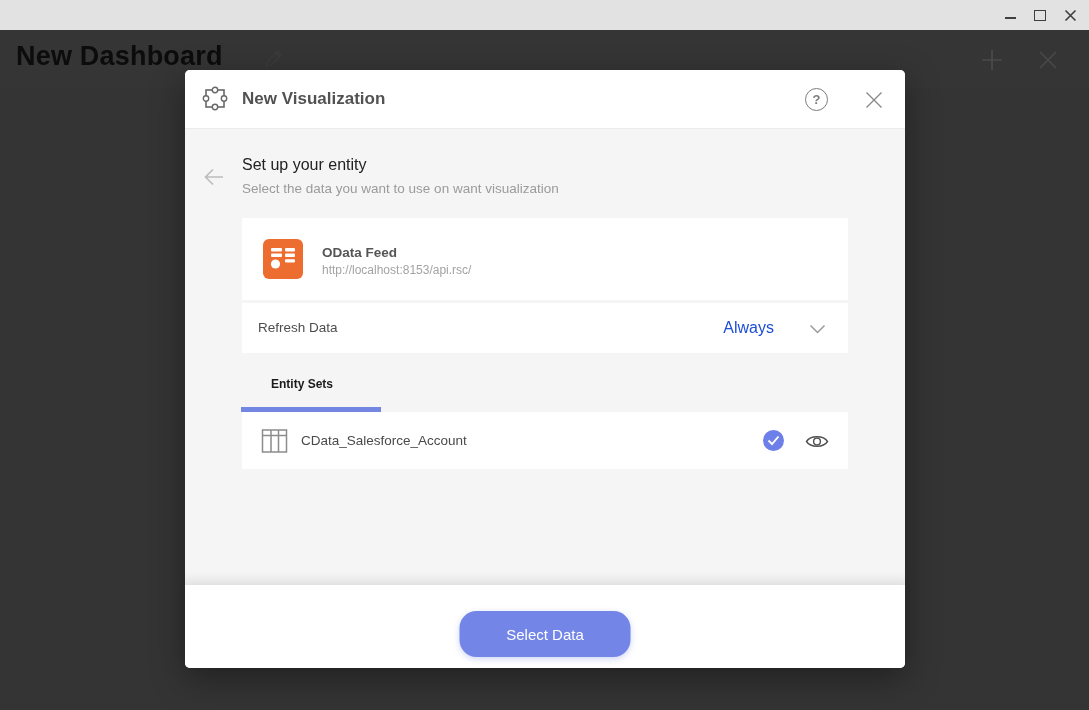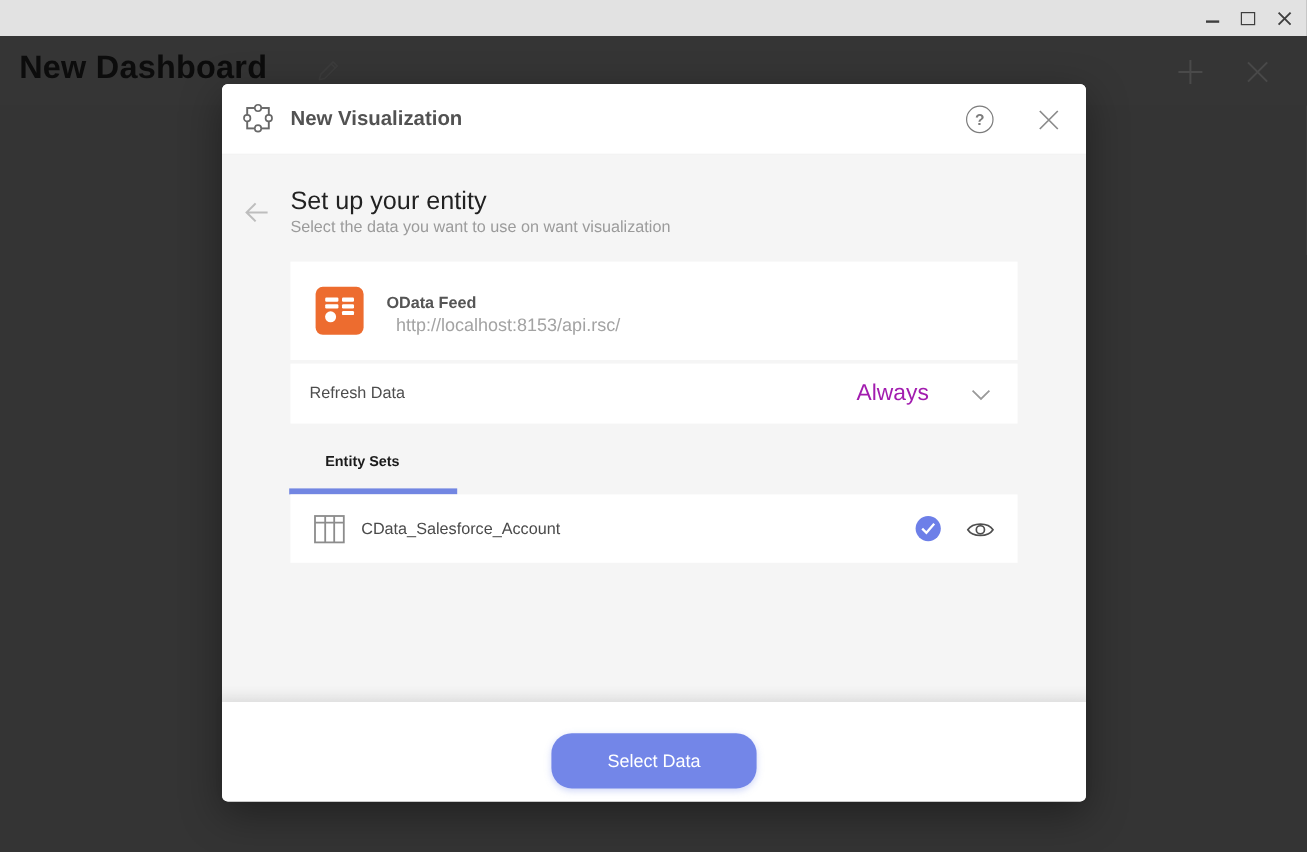--- a/index.html
+++ b/index.html
@@ -34,30 +34,30 @@
   .widget-icon{position:absolute;left:16px;top:16px;}
   .modal-title{position:absolute;left:57px;top:0;line-height:58px;font-size:17px;font-weight:bold;color:#525252;}
   .help-btn{right:76px;top:17px;width:24px;height:24px;}
   .help-circle{display:block;width:21px;height:21px;border:1.5px solid #7c7c7c;border-radius:50%;
     color:#7c7c7c;font-size:13px;line-height:21px;text-align:center;font-weight:bold;}
   .modal-close-btn{right:20px;top:20px;width:20px;height:20px;}
   .modal-body{flex:1;background:#f5f5f5;position:relative;}
   .modal-body::after{content:"";position:absolute;left:0;right:0;bottom:0;height:14px;
     background:linear-gradient(to bottom,rgba(0,0,0,0),rgba(0,0,0,.05));pointer-events:none;}
   .back-btn{left:16px;top:34px;width:28px;height:28px;}
-  .section-heading{position:absolute;left:57px;top:27px;font-size:21px;color:#222;}
+  .section-heading{position:absolute;left:57px;top:27px;font-size:16px;color:#222;}
   .section-subheading{position:absolute;left:57px;top:52px;font-size:13.5px;color:#9b9b9b;}
   .card{position:absolute;left:57px;width:606px;background:#fff;}
   .card-source{top:89px;height:82px;cursor:pointer;}
   .source-icon{position:absolute;left:21px;top:21px;width:40px;height:40px;background:#ed6c2f;border-radius:6px;}
   .source-name{position:absolute;left:80px;top:27px;font-size:13.5px;color:#555;font-weight:bold;}
-  .source-url{position:absolute;left:88px;top:45px;font-size:15px;color:#a3a3a3;}
+  .source-url{position:absolute;left:80px;top:45px;font-size:12px;color:#a3a3a3;}
   .row-refresh{top:174px;height:50px;cursor:pointer;}
   .refresh-label{position:absolute;left:16px;top:0;line-height:50px;font-size:13.5px;color:#4d4d4d;}
-  .refresh-value{position:absolute;right:74px;top:0;line-height:50px;font-size:19px;color:#a21caf;}
+  .refresh-value{position:absolute;right:74px;top:0;line-height:50px;font-size:16px;color:#1d4ed8;}
   .refresh-chevron{position:absolute;right:22px;top:21px;}
   .tab{position:absolute;left:86px;top:248px;font-size:12px;font-weight:bold;color:#1a1a1a;cursor:pointer;}
   .tab-underline{position:absolute;left:56px;top:278px;width:140px;height:5px;background:#7286e2;}
   .row-entity{top:283px;height:57px;cursor:pointer;}
   .entity-table-icon{position:absolute;left:19px;top:16px;}
   .entity-name{position:absolute;left:59px;top:0;line-height:57px;font-size:13.5px;color:#4a4a4a;}
   .entity-check{position:absolute;right:64px;top:18px;width:21px;height:21px;border-radius:50%;
     background:#6d7fe8;display:flex;align-items:center;justify-content:center;}
   .entity-eye-btn{right:17px;top:20px;width:26px;height:18px;}
   .modal-footer{flex:none;height:83px;background:#fff;border-radius:0 0 5px 5px;position:relative;

